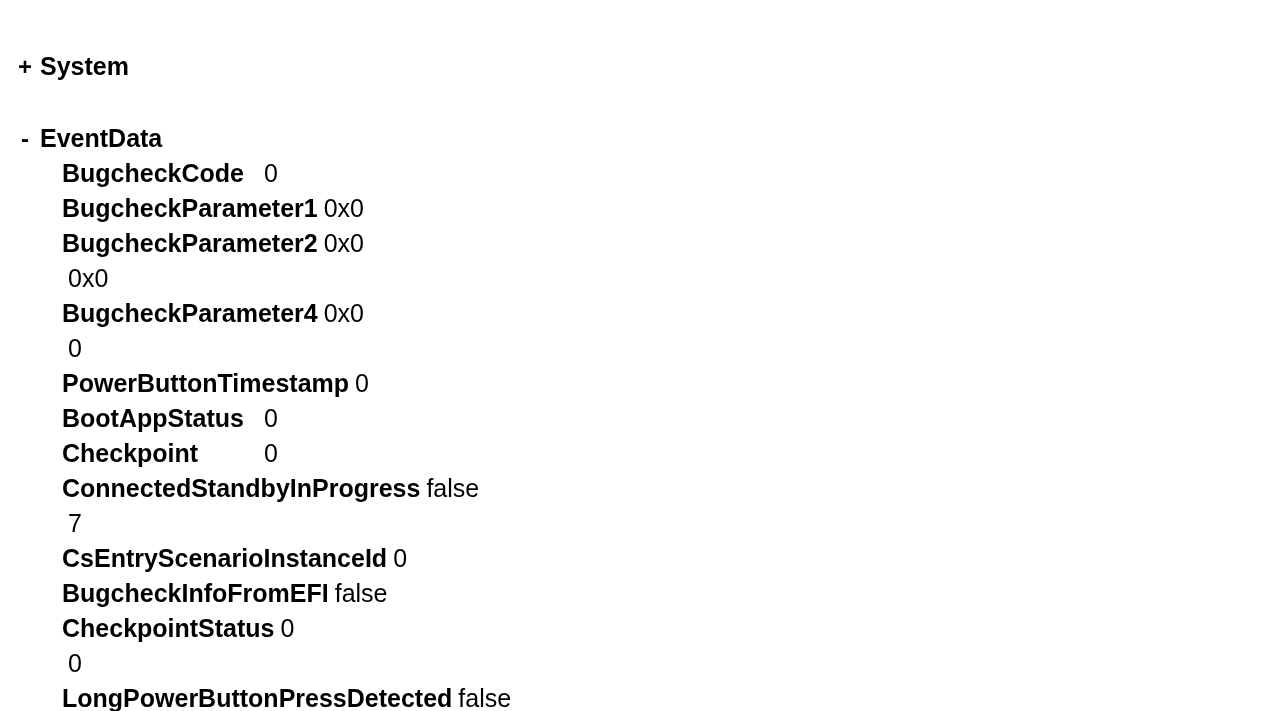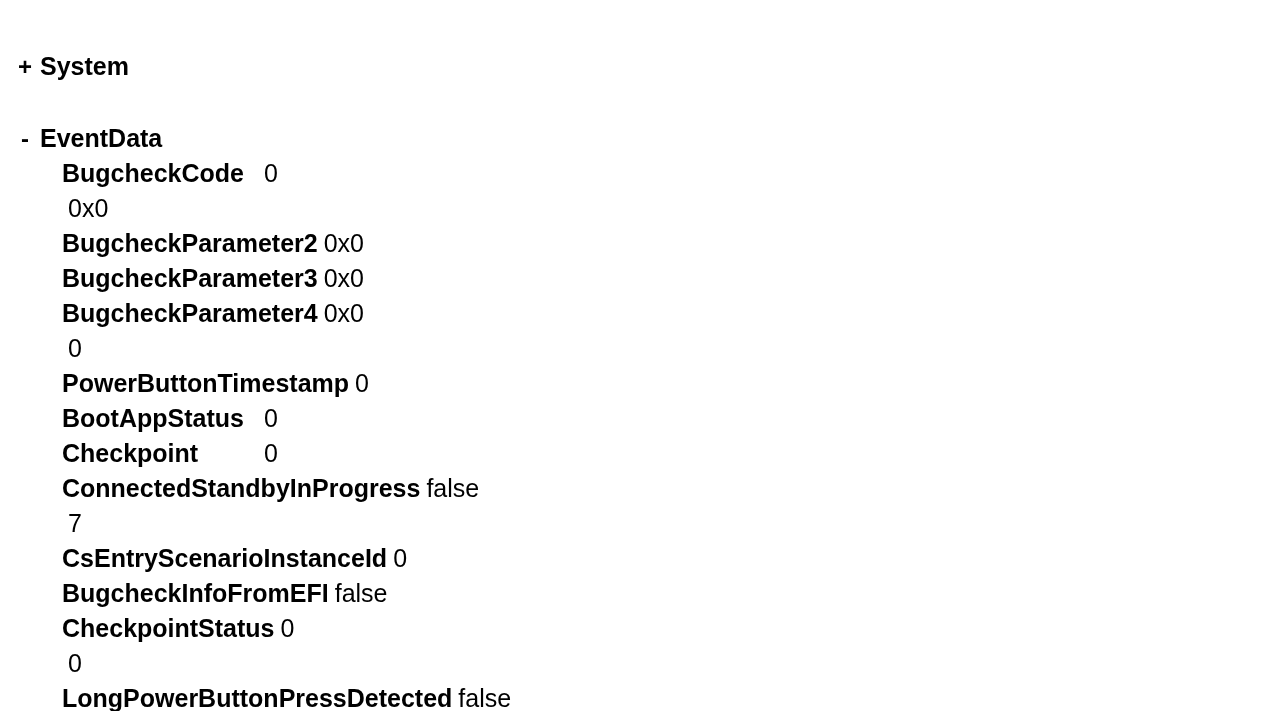--- a/index.html
+++ b/index.html
@@ -65,28 +65,28 @@
   <span class="node-label">EventData</span>
 </div>
 
 <div class="children" id="eventdata-children">
 
 <div class="prop spaced">
       <span class="prop-name">BugcheckCode</span>
       <span class="prop-value">0</span>
     </div>
     <div class="prop">
+      <span class="prop-name">BugcheckParameter1</span>
       <span class="prop-value">0x0</span>
     </div>
     <div class="prop">
       <span class="prop-name">BugcheckParameter2</span>
       <span class="prop-value">0x0</span>
     </div>
     <div class="prop">
-      <span class="prop-name">BugcheckParameter3</span>
       <span class="prop-value">0x0</span>
     </div>
     <div class="prop">
       <span class="prop-name">BugcheckParameter4</span>
       <span class="prop-value">0x0</span>
     </div>
     <div class="prop spaced">
       <span class="prop-value">0</span>
     </div>
     <div class="prop">

